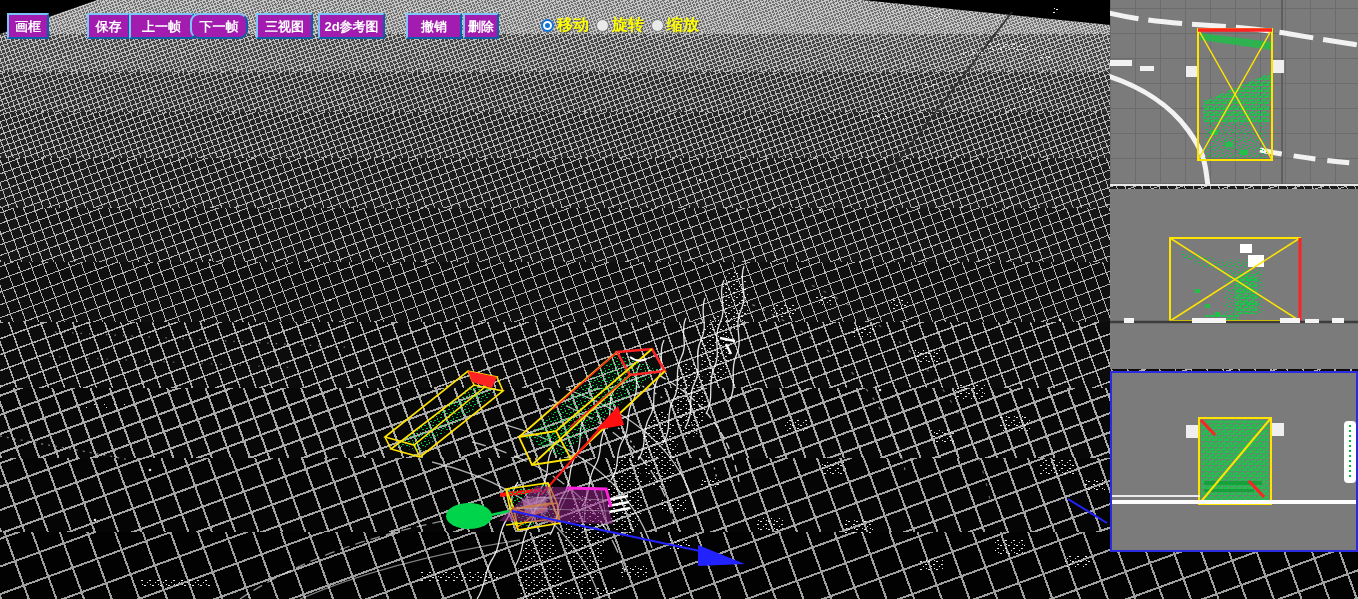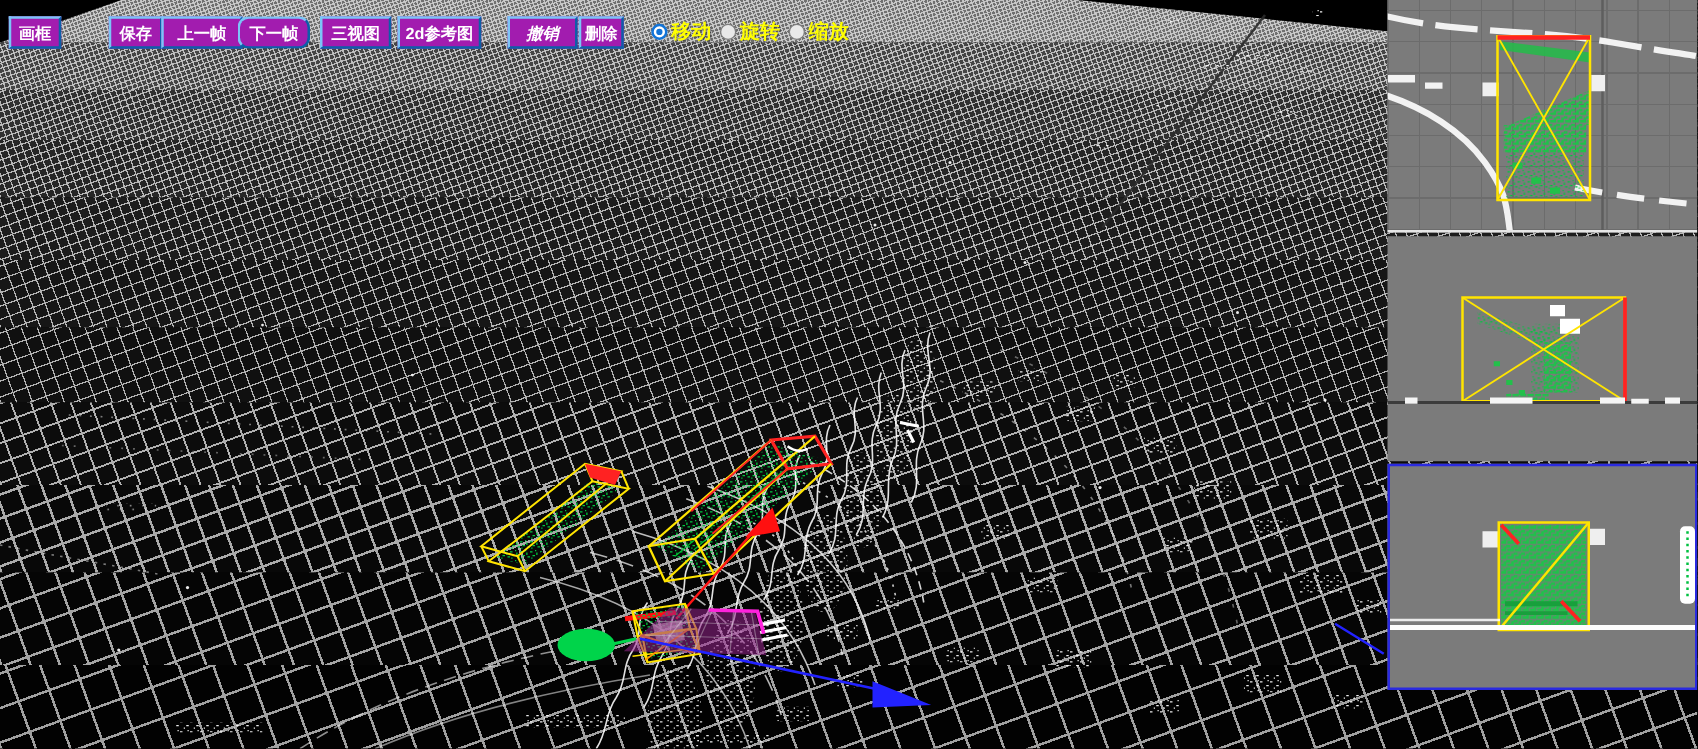--- a/index.html
+++ b/index.html
@@ -18,21 +18,21 @@
   .b8 {top:388px;height:70px; background-color:#080808;background-image:repeating-linear-gradient(-20deg,#aaaaaa 0 2px,transparent 2px 18px),repeating-linear-gradient(70deg,#aaaaaa 0 2px,transparent 2px 18px);}
   .b9 {top:458px;height:74px; background-color:#050505;background-image:repeating-linear-gradient(-20deg,#a5a5a5 0 2px,transparent 2px 22px),repeating-linear-gradient(70deg,#a5a5a5 0 2px,transparent 2px 22px);}
   .b10{top:532px;height:67px; background-color:#020202;background-image:repeating-linear-gradient(-20deg,#a0a0a0 0 2px,transparent 2px 26px),repeating-linear-gradient(70deg,#a0a0a0 0 2px,transparent 2px 26px);}
   #scene{position:absolute;left:0;top:0;}
   
   #toolbar{position:absolute;left:0;top:0;width:1100px;height:46px;}
   .btn{position:absolute;top:13px;height:26px;box-sizing:border-box;
        background:#a21caf;color:#ffffff;font-weight:bold;font-size:13px;line-height:21px;
        text-align:center;border:2px solid;border-color:#7cc4f7 #0d5fa8 #0d5fa8 #7cc4f7;
        padding:0 2px;cursor:pointer;font-family:"Liberation Sans",sans-serif;}
-  #modes{position:absolute;left:521px;top:15px;display:flex;align-items:flex-start;gap:7px;}
+  #modes{position:absolute;left:541px;top:15px;display:flex;align-items:flex-start;gap:7px;}
   .mode{display:flex;align-items:center;gap:3px;cursor:pointer;}
   .radio{width:13px;height:13px;border-radius:50%;background:#e9e9e9;border:1px solid #7d7d7d;box-sizing:border-box;position:relative;}
   .mode.selected .radio{background:#ffffff;border:2px solid #1274d8;}
   .mode.selected .radio::after{content:"";position:absolute;left:2px;top:2px;width:5px;height:5px;border-radius:50%;background:#1274d8;}
   .mode-label{color:#ffff00;font-weight:bold;font-size:16px;text-shadow:1px 1px 1px rgba(0,0,0,.4);}
   
   .panel{position:absolute;left:1110px;width:248px;background:#7b7b7b;overflow:hidden;}
   #panel-top{top:0;height:184px;border-bottom:2px solid #e6e6e6;
      background-image:repeating-linear-gradient(0deg,#6c6c6c 0 1px,transparent 1px 25px),
                       repeating-linear-gradient(90deg,#6c6c6c 0 1px,transparent 1px 25px);}
@@ -261,21 +261,21 @@
     </g>
   </svg>
 
   <div id="toolbar">
     <button class="btn" style="left:7px;width:42px;">画框</button>
     <button class="btn" style="left:67px;width:43px;margin-left:20px;">保存</button>
     <button class="btn" style="left:129px;width:65px;">上一帧</button>
     <button class="btn" style="left:190px;width:58px;border-radius:9px;">下一帧</button>
     <button class="btn" style="left:256px;width:57px;">三视图</button>
     <button class="btn" style="left:318px;width:67px;">2d参考图</button>
-    <button class="btn" style="left:406px;width:56px;font-style:italic;">撤销</button>
+    <button class="btn" style="left:406px;width:56px;">撤销</button>
     <button class="btn" style="left:463px;width:36px;font-family:Liberation Serif, serif;">删除</button>
     <div id="modes">
       <span class="mode selected">
         <span class="radio"></span>
         <span class="mode-label">移动</span>
       </span>
       <span class="mode">
         <span class="radio"></span>
         <span class="mode-label">旋转</span>
       </span>

